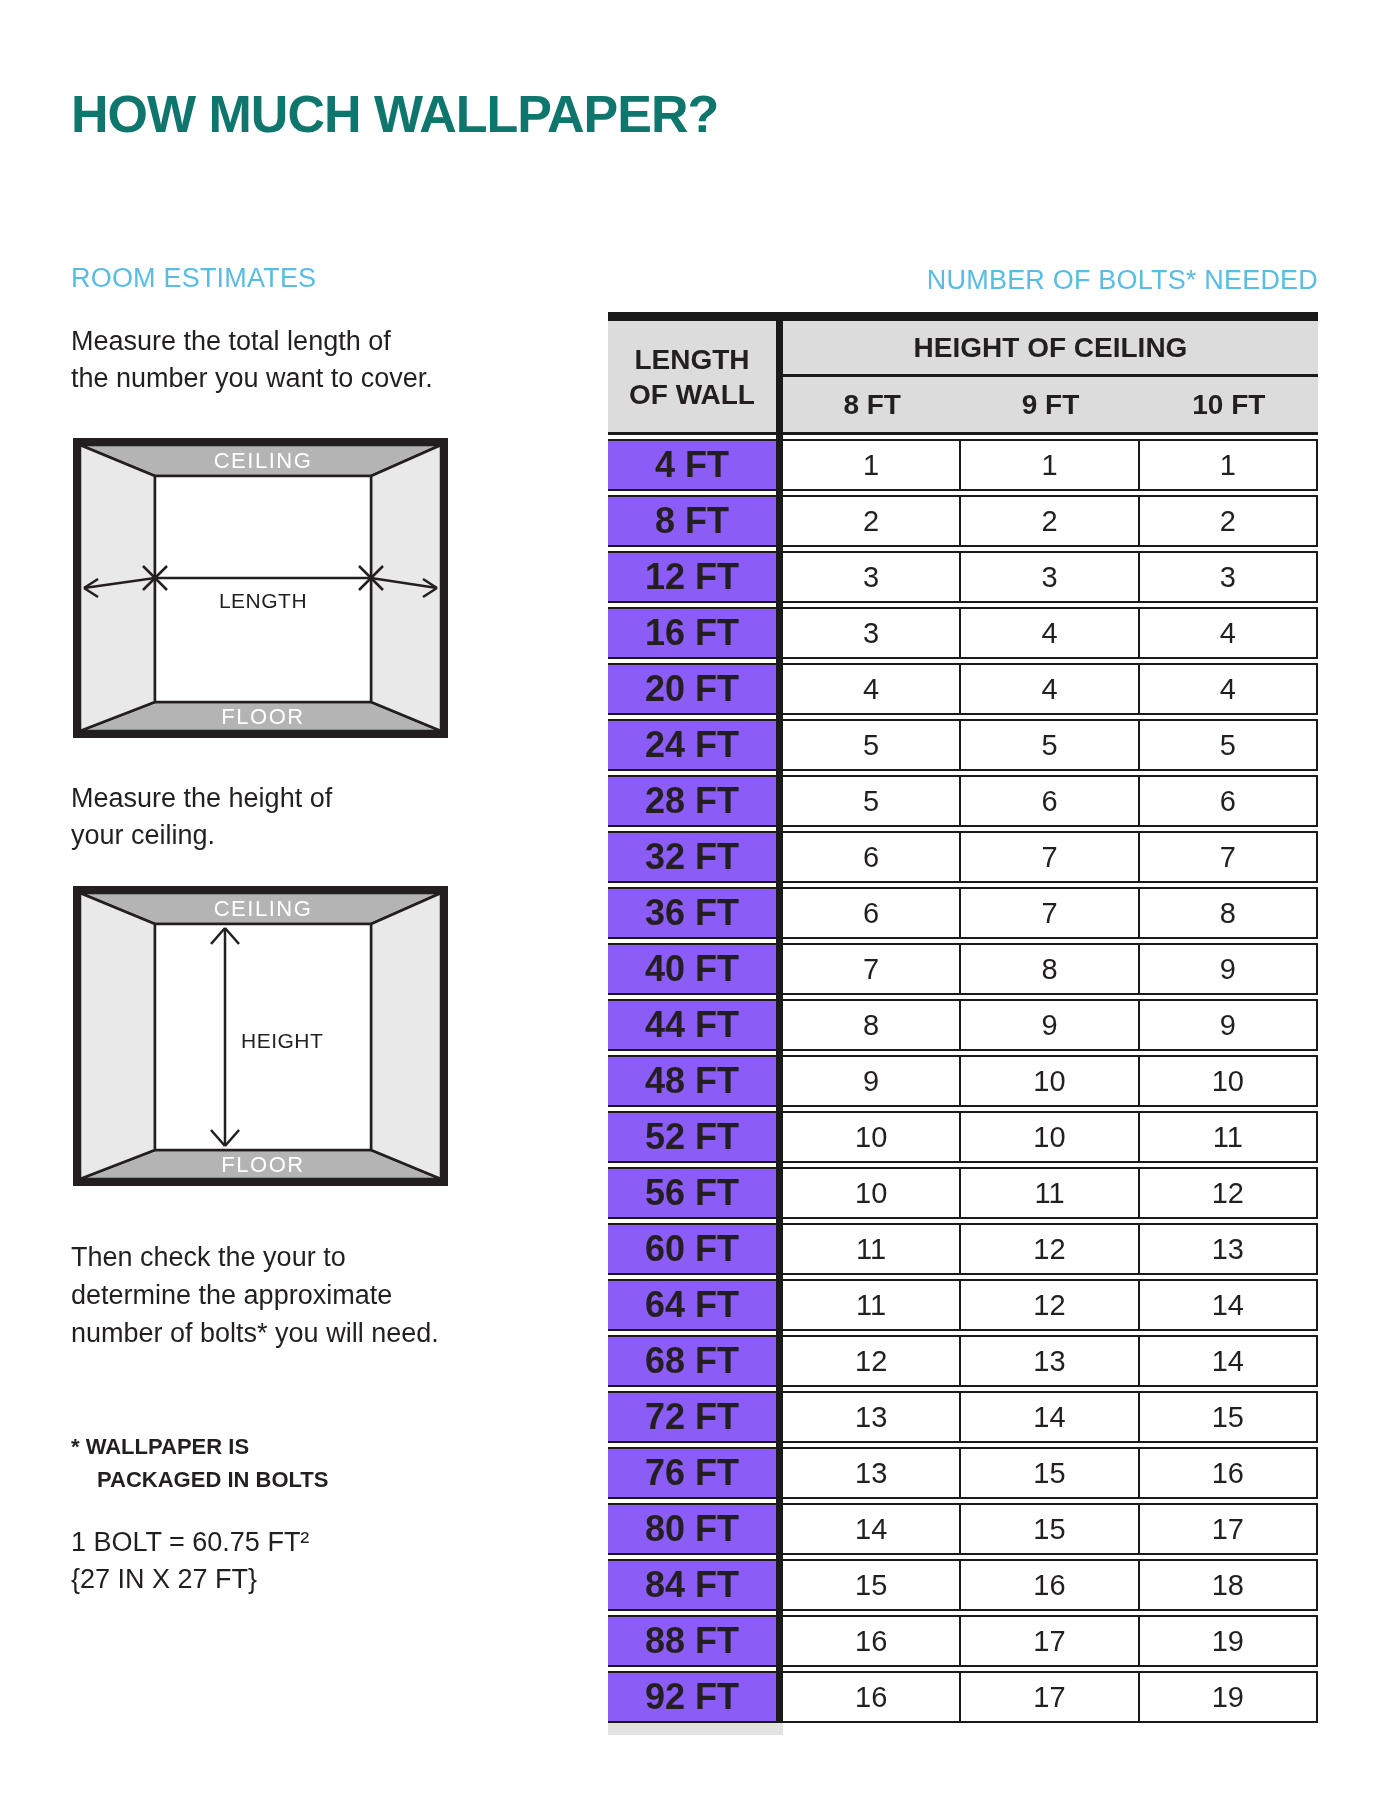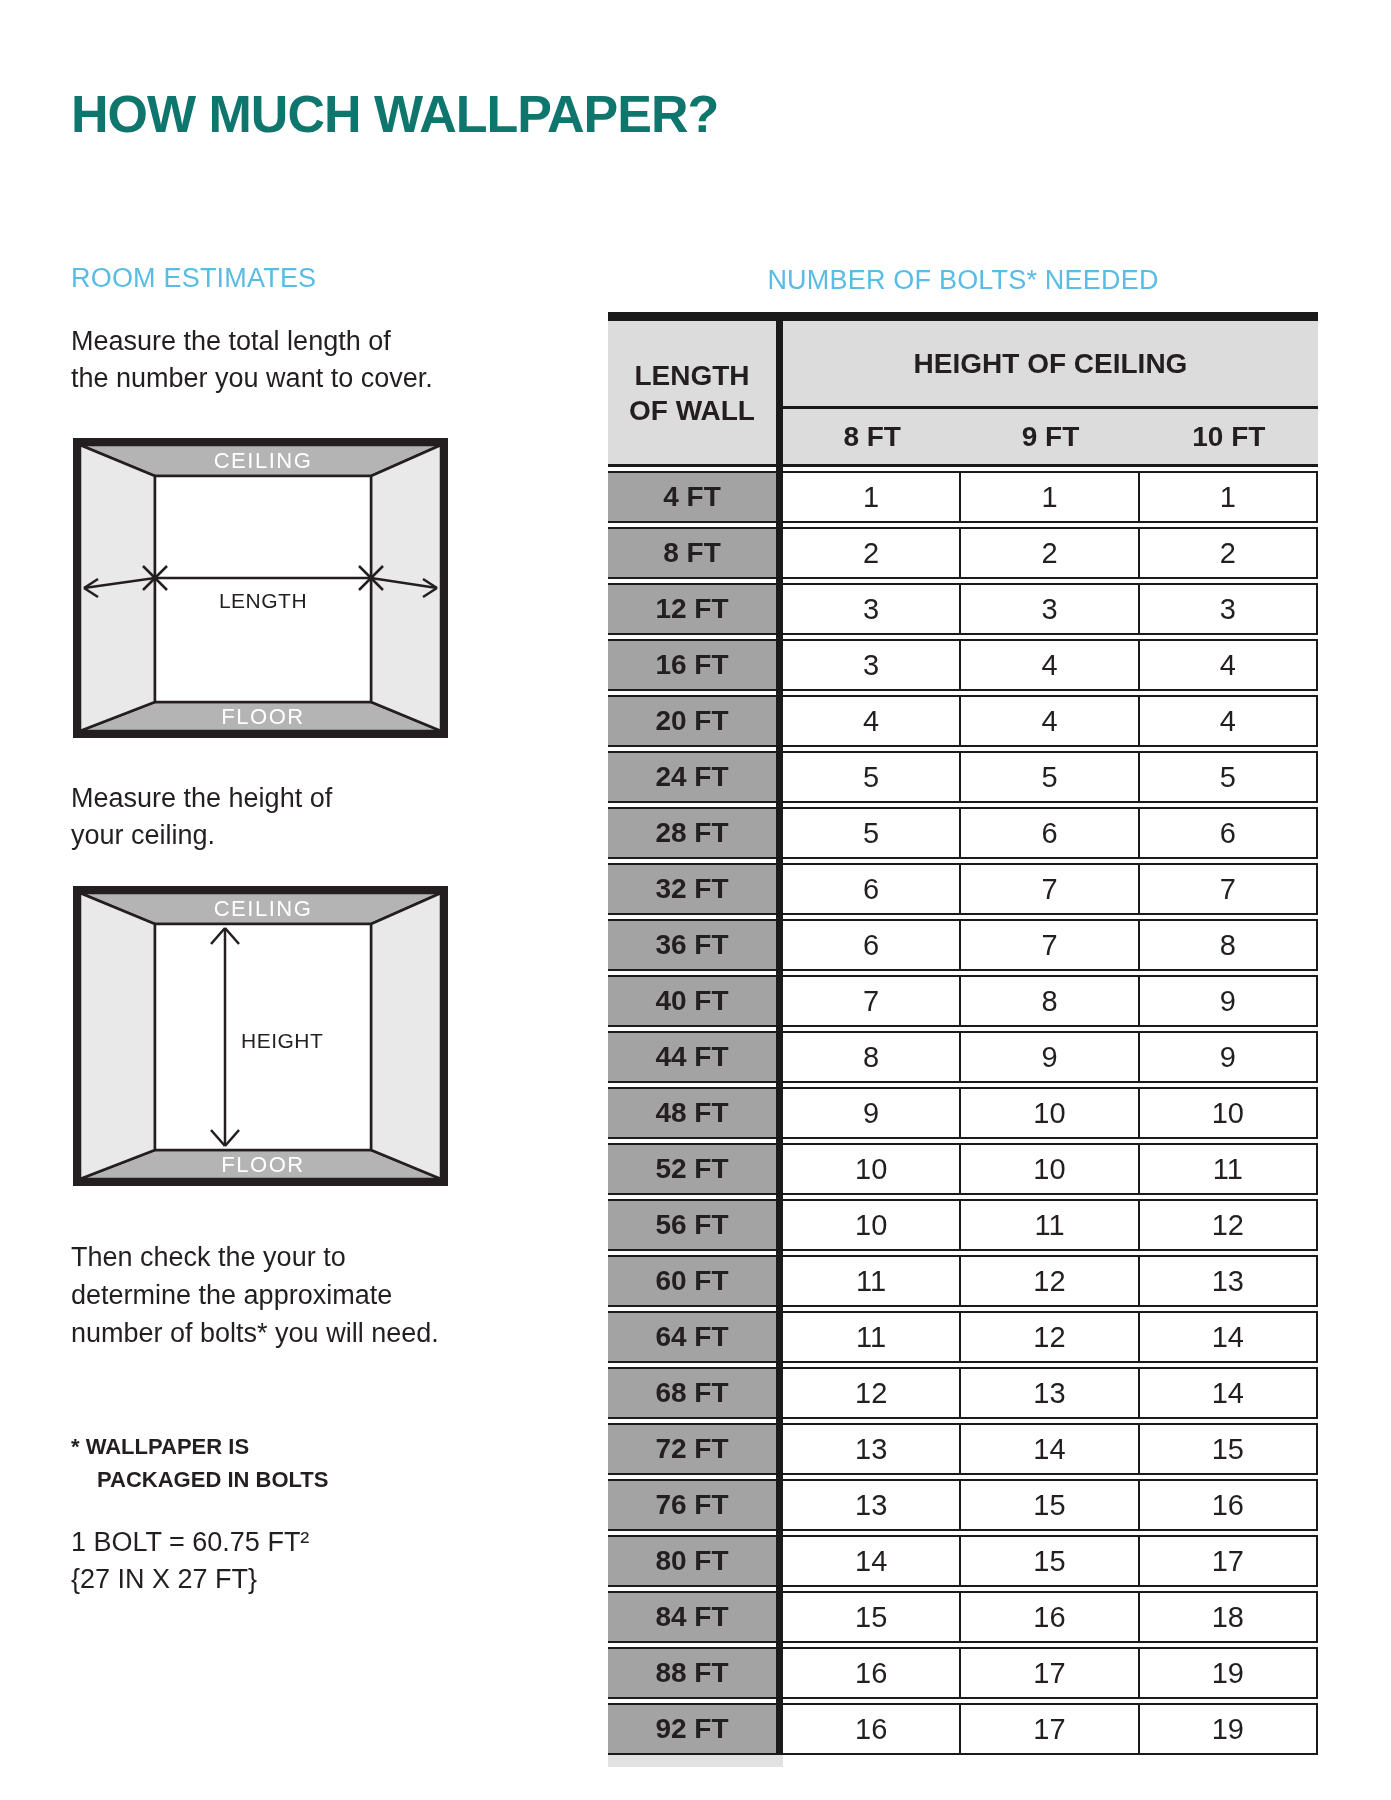--- a/index.html
+++ b/index.html
@@ -19,43 +19,43 @@
   .para { font-size:27px; line-height:37px; color:#231F20; }
   .note  { font-size:22px; line-height:33px; font-weight:bold; color:#231F20; }
   .note .indent { padding-left:26px;text-align:right; }
   .boltinfo { font-size:27px; line-height:37px; font-weight:normal; color:#231F20; }
 
   svg text { font-family:"Liberation Sans", sans-serif; }
   .diag-label-white { fill:#ffffff; font-size:22px; letter-spacing:1.5px; }
   .diag-label-dark  { fill:#231F20; font-size:21px; letter-spacing:0.5px; }
 
   
-  .tbl-heading { left:608px; top:265px; width:710px; text-align:center; }
+  .tbl-heading { left:608px; top:265px; width:710px; text-align:right; }
   .tbl { left:608px; top:312px; width:710px; }
   .thead { display:flex; border-top:9px solid #1a1a1a; border-bottom:3px solid #1a1a1a; }
   .th-label {
     width:168px; background:#DDDCDD; display:flex; flex-direction:column;
     justify-content:center; text-align:center; font-weight:bold; font-size:28px; line-height:35px;
   }
   .th-right { flex:1; margin-left:7px; display:flex; flex-direction:column; }
   .th-group {
-    height:88px; background:#DDDCDD; border-bottom:3px solid #1a1a1a; box-sizing:border-box;
+    height:56px; background:#DDDCDD; border-bottom:3px solid #1a1a1a; box-sizing:border-box;
     display:flex; align-items:center; justify-content:center; font-weight:bold; font-size:28px;
   }
   .th-cols { height:55px; background:#DDDCDD; display:flex; }
   .th-col { flex:1; display:flex; align-items:center; justify-content:center; font-weight:bold; font-size:28px; }
 
   .rows { margin-top:4px; }
   .trow {
     display:flex; height:52px; box-sizing:border-box;
     border-top:2.5px solid #1a1a1a; border-bottom:2.5px solid #1a1a1a; margin-bottom:4px;
   }
   .trow:last-child { margin-bottom:0; }
   .cell-label {
-    width:168px; background:#a3a3a3; font-weight:bold; font-size:28px;
+    width:168px; background:#8b5cf6; font-weight:bold; font-size:36px;
     display:flex; align-items:center; justify-content:center;
   }
   .cell-val {
     flex:1; background:#fff; font-size:29px;
     display:flex; align-items:center; justify-content:center;
   }
   .cell-val.first { margin-left:7px; }
   .cell-val.mid, .cell-val.last { border-left:2px solid #1a1a1a; }
   .cell-val.last { border-right:2px solid #1a1a1a; }
 

